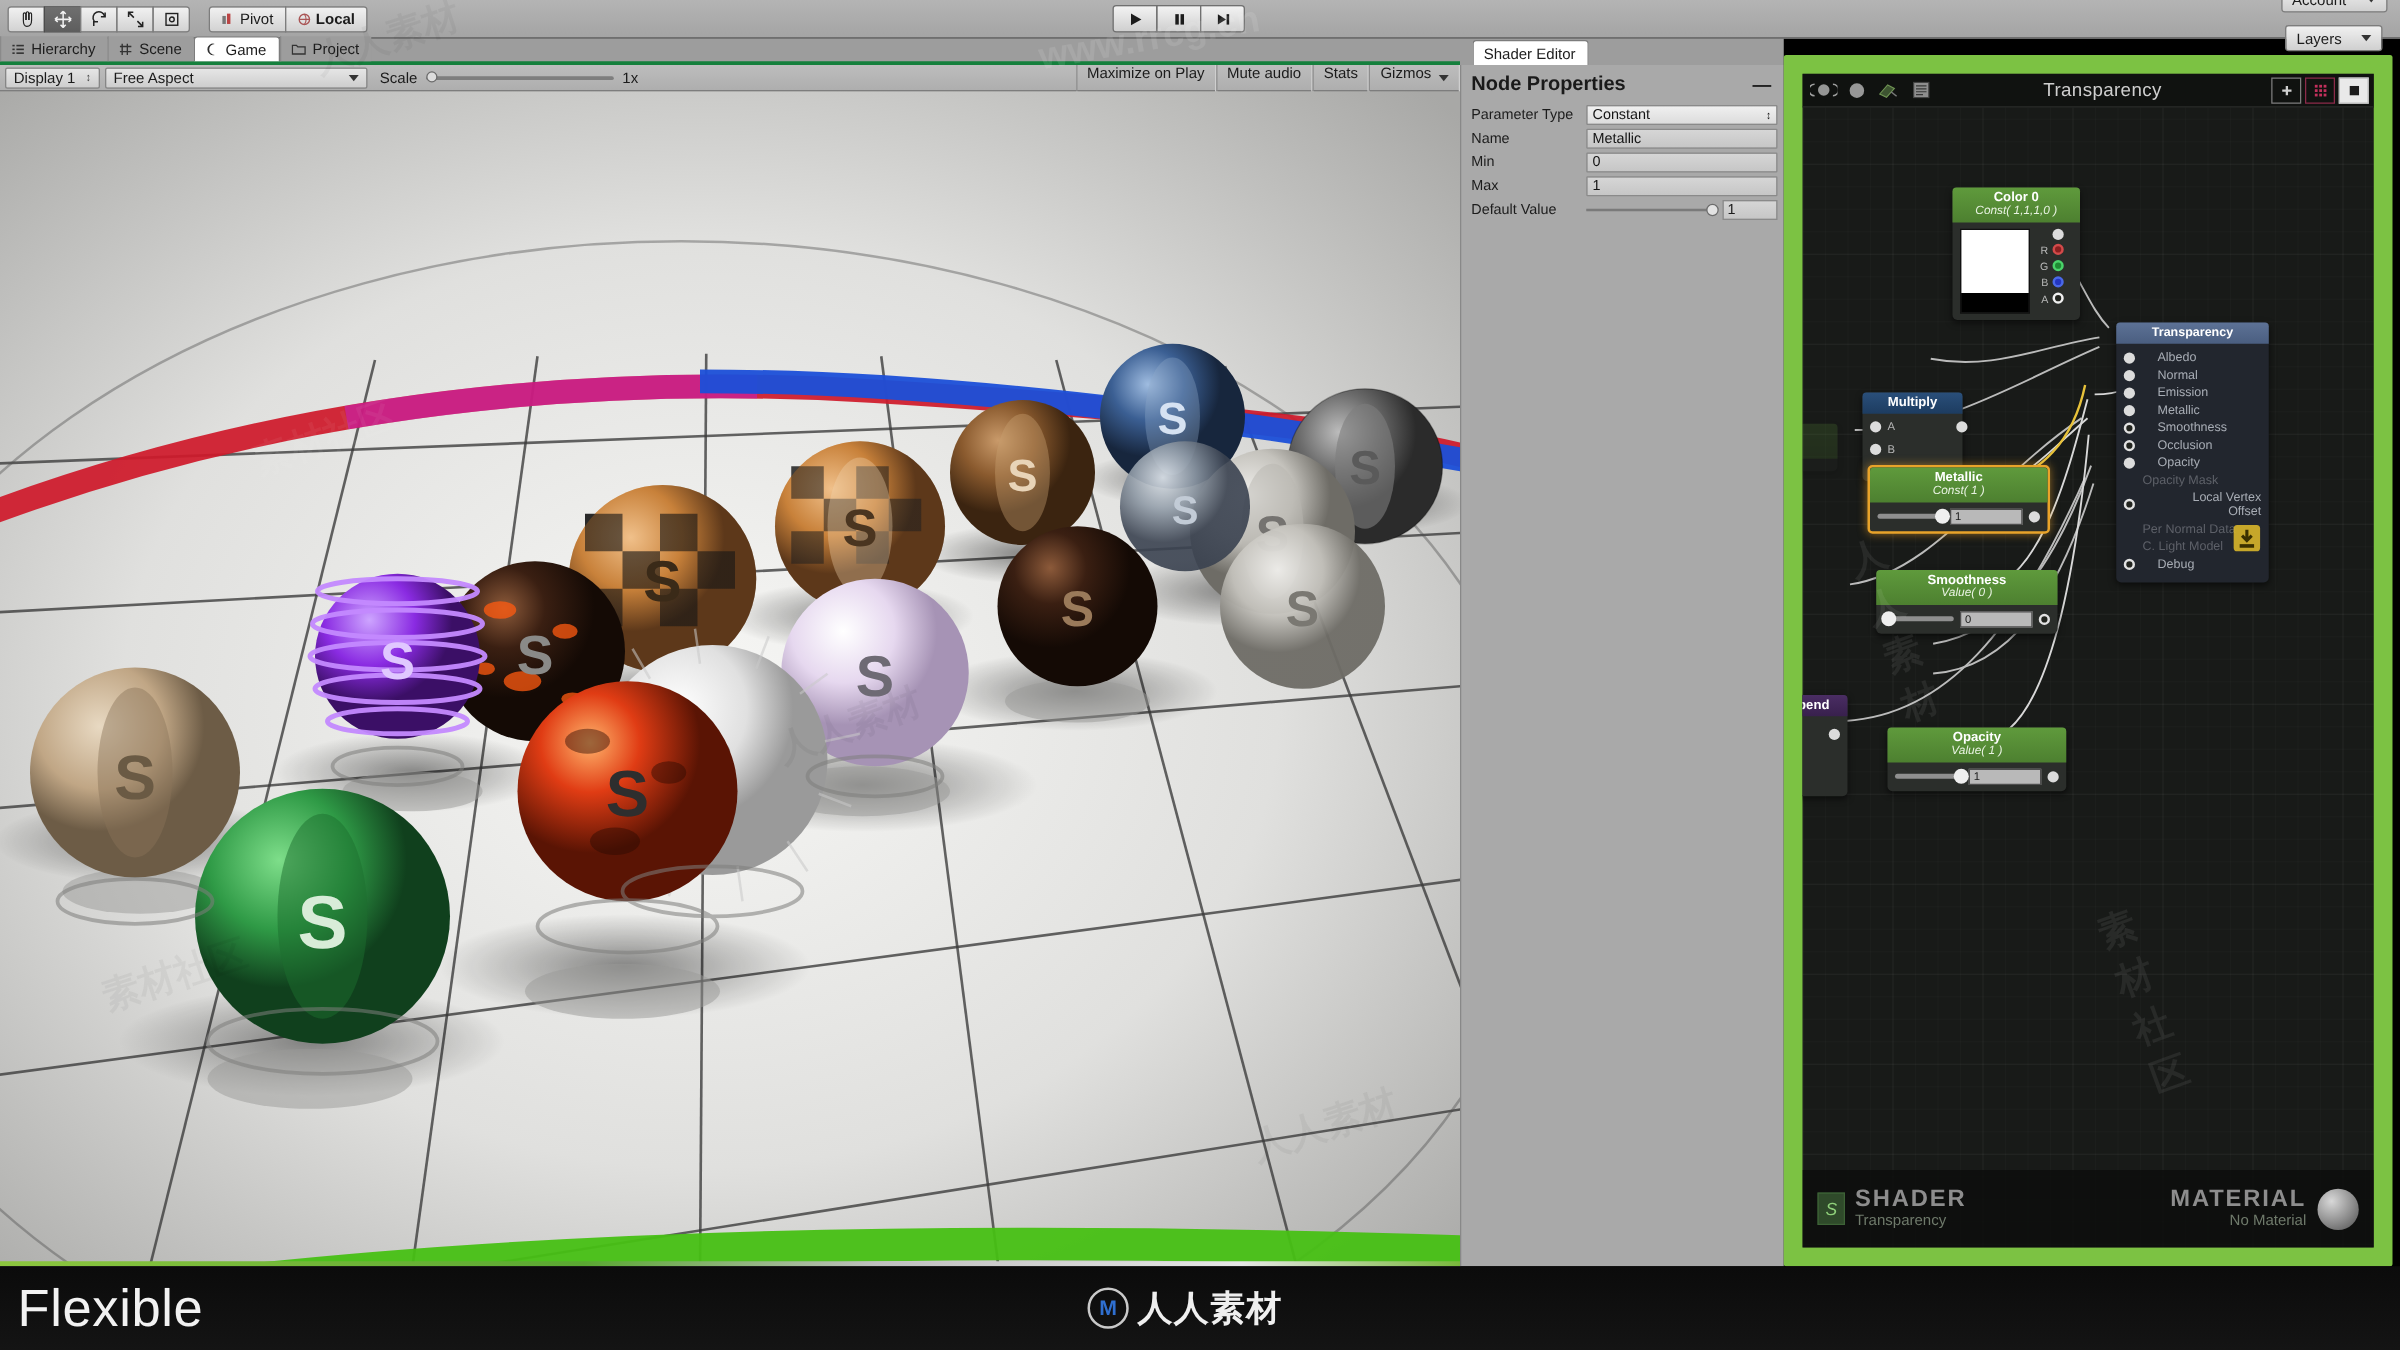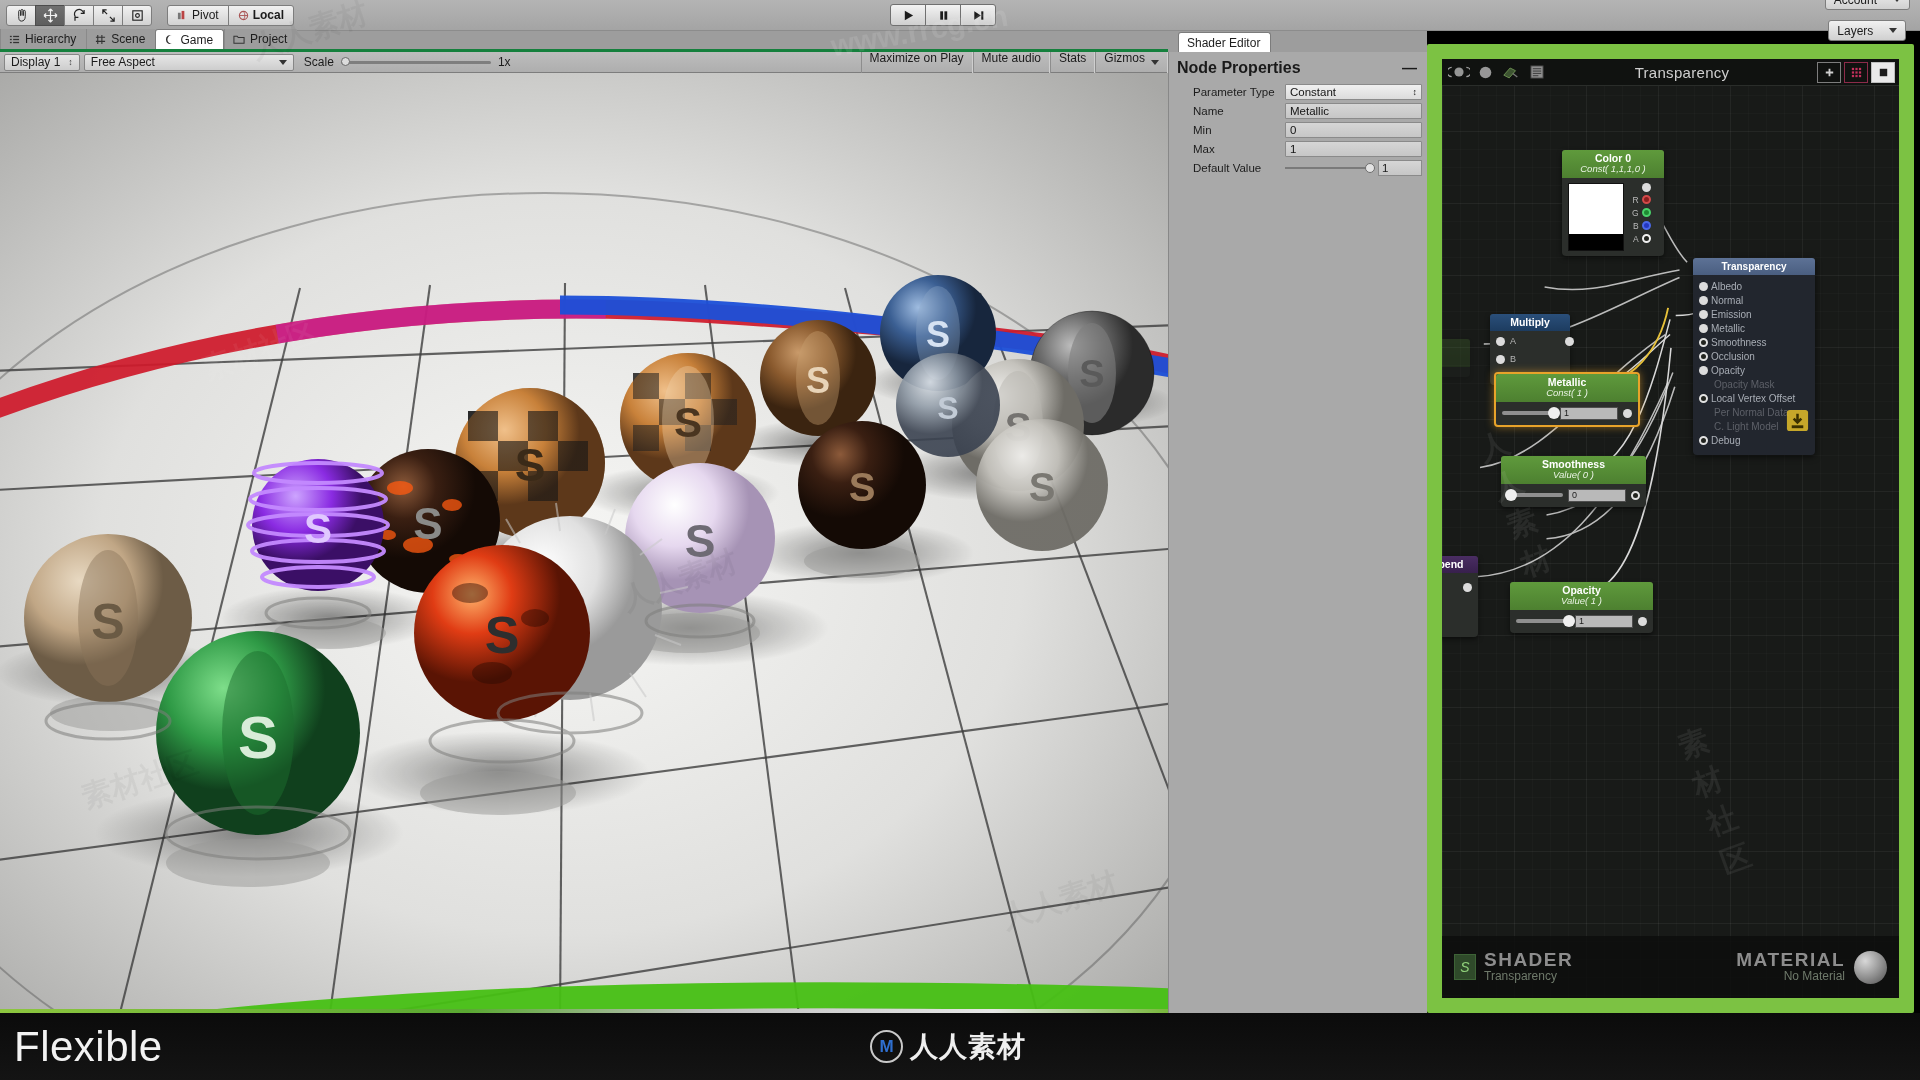--- a/index.html
+++ b/index.html
@@ -99,23 +99,23 @@
   .np-tabrow {
     position:absolute; left:1168px; top:31px; width:259px; height:21px;
     background:#9d9d9d; display:flex; align-items:flex-end;
   }
   .np-panel {
     position:absolute; left:1168px; top:52px; width:259px; height:961px;
     background:#a9a9a9; border-left:1px solid #888;
   }
   .np-title {
     font-size:16px; font-weight:bold; color:#1a1a1a; padding:7px 0 6px 8px;
-    display:flex; justify-content:space-between;
-  }
-  .np-row { display:flex; align-items:center; height:18px; margin:0 5px 1px 24px; font-size:11.5px; color:#1c1c1c; }
+    display:flex; align-items:center; justify-content:space-between;
+  }
+  .np-row { display:flex; align-items:center; height:18px; margin:0 5px 1px 8px; font-size:11.5px; color:#1c1c1c; }
   .np-label { width:92px; flex:none; }
   .np-input {
     flex:1; height:16px; background:linear-gradient(#d6d6d6,#c6c6c6);
     border:1px solid #8a8a8a; border-radius:1px;
     font-size:11.5px; color:#141414; padding:0 4px; display:flex; align-items:center;
   }
   .np-input.dd { background:linear-gradient(#f0f0f0,#dcdcdc); justify-content:space-between; }
   .np-slider-wrap { flex:1; display:flex; align-items:center; gap:6px; }
   .np-track { flex:1; height:2px; background:#7a7a7a; position:relative; }
   .np-knob { position:absolute; right:-3px; top:-4px; width:10px;height:10px;border-radius:50%;background:#e3e3e3;border:1px solid #6d6d6d;}
@@ -183,21 +183,21 @@
   .port.white { background:#22241f; border:2px solid #f0f0f0;}
 
   .slider-row { display:flex; align-items:center; gap:5px; }
   .n-track { flex:1; height:4px; background:#8f8f8f; border-radius:2px; position:relative; }
   .n-knob { position:absolute; top:-4px; width:12px;height:12px;border-radius:50%;background:#efefef;}
   .n-val { width:58px;height:13px;background:#b9b9b9;border:1px solid #4e4e4e;font-size:9px;color:#1c1c1c;padding:0 3px;display:flex;align-items:center;}
 
   
   .master { position:absolute; width:122px; border-radius:4px; background:#22262e; box-shadow:0 2px 6px rgba(0,0,0,.6); z-index:4;}
   .master-hd { background:linear-gradient(#5d7296,#4a5e80); border-radius:3px 3px 0 0; text-align:center; padding:3px; color:#fff; font-size:10px; font-weight:bold;}
-  .m-row { display:flex; align-items:center; gap:3px; padding:1.5px 6px; font-size:10px; color:#a8adb5;}
+  .m-row { display:flex; align-items:center; gap:18px; padding:1.5px 6px; font-size:10px; color:#a8adb5;text-align:right;}
   .m-row.dim { color:#5d6068; padding-left:21px; }
 
   
   .fade { position:absolute; z-index:2; opacity:.20; }
 
   
   .bottombar {
     position:absolute; left:0; bottom:0; width:1920px; height:67px;
     background:linear-gradient(#0b0b0b,#141414);
     display:flex; align-items:center; padding-left:14px;

